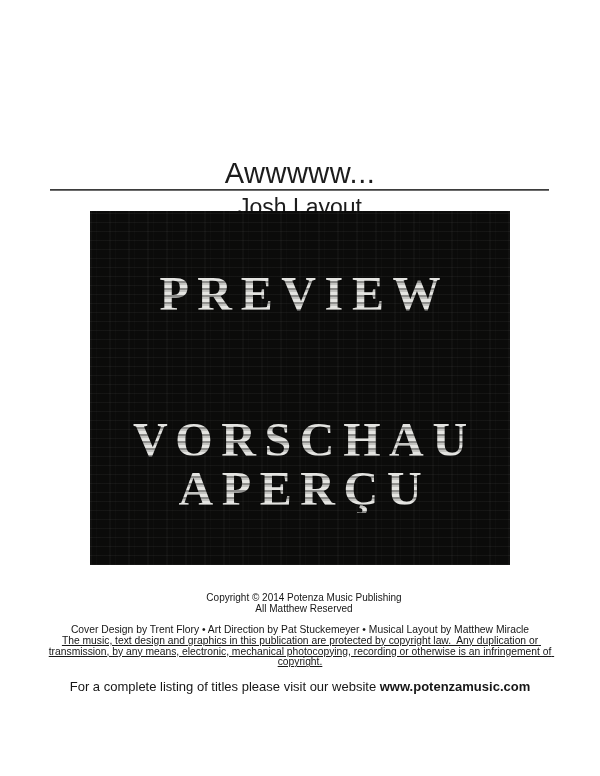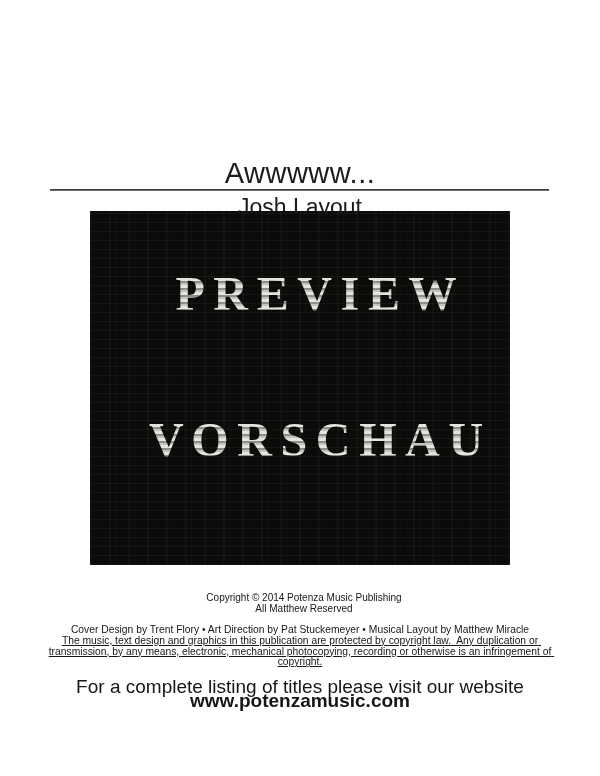--- a/index.html
+++ b/index.html
@@ -46,21 +46,21 @@
     left: 90px; top: 211px;
     width: 420px; height: 354px;
     background-color: #0b0b0a;
     background-image:
       repeating-linear-gradient(0deg, rgba(255,255,255,0.045) 0 1px, transparent 1px 9px),
       repeating-linear-gradient(90deg, rgba(255,255,255,0.028) 0 2px, transparent 2px 6px,
                                 rgba(255,255,255,0.015) 6px 7px, transparent 7px 19px);
   }
   .preview-word {
     position: absolute;
-    left: 16px; width: 100%;
+    left: 0; width: 100%;
     text-align: center;
     font-family: "Liberation Serif", serif;
     font-weight: bold;
     font-size: 48px;
     line-height: 48px;
     letter-spacing: 0.18em;
     text-indent: 0.18em;
     color: #e4e4e1;
     text-shadow: 0 0 1px rgba(0,0,0,0.35);
     -webkit-mask-image: repeating-linear-gradient(0deg, rgba(0,0,0,0.6) 0 2px, #000 2px 5px, rgba(0,0,0,0.85) 5px 7px);
@@ -87,40 +87,41 @@
     text-align: center;
     font-size: 10.3px;
     line-height: 10.8px;
     color: #161616;
   }
   .legal-text { white-space: pre-wrap; text-decoration: underline; }
   .footer-website {
     position: absolute;
     top: 680px; left: 0; width: 100%;
     text-align: center;
-    font-size: 19px;
+    font-size: 13px;
     line-height: 14px;
     color: #161616;
   }
   .footer-website .url { font-weight: bold; }
 </style>
 </head>
 <body>
 
 <div class="page">
 
   <div class="piece-title">Awwwww...</div>
 
   <hr class="title-rule">
 
   <div class="composer-name">Josh Layout</div>
 
   <div class="preview-box">
     <div class="preview-word w1">PREVIEW</div>
     <div class="preview-word w2">VORSCHAU</div>
+    <div class="preview-word w3">APERÇU</div>
   </div>
 
   <div class="footer-copyright">
     <div>Copyright © 2014 Potenza Music Publishing</div>
     <div>All Matthew Reserved</div>
   </div>
 
   <div class="footer-credits">
     <div>Cover Design by Trent Flory • Art Direction by Pat Stuckemeyer • Musical Layout by Matthew Miracle</div>
     <div class="legal-text">The music, text design and graphics in this publication are protected by copyright law.  Any duplication or transmission, by any means, electronic, mechanical photocopying, recording or otherwise is an infringement of copyright.</div>

